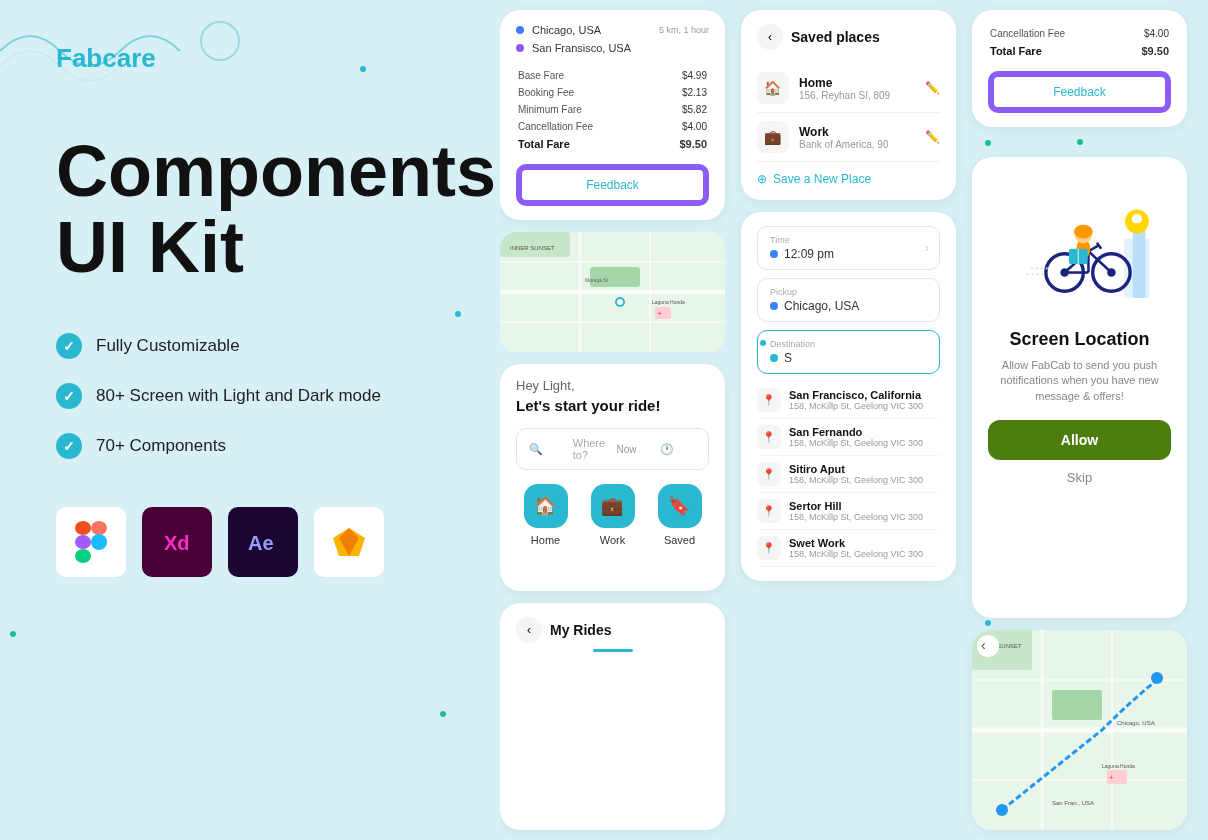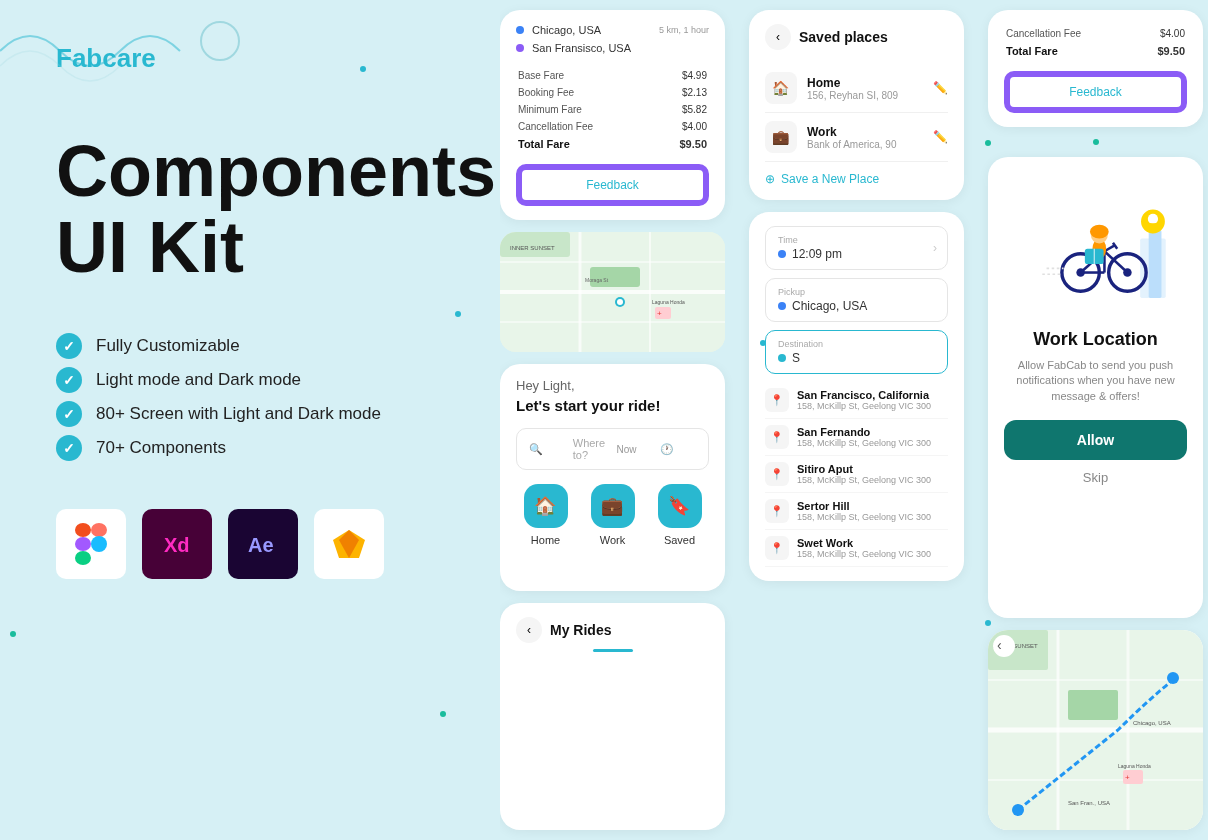--- a/index.html
+++ b/index.html
@@ -32,21 +32,21 @@
       font-size: 72px;
       font-weight: 800;
       color: #111;
       line-height: 1.05;
       margin-bottom: 48px;
     }
 
     .features {
       display: flex;
       flex-direction: column;
-      gap: 8px;
+      gap: 24px;
       margin-bottom: 48px;
     }
 
     .feature-item {
       display: flex;
       align-items: center;
       gap: 14px;
       font-size: 17px;
       color: #222;
     }
@@ -91,21 +91,21 @@
     .tool-sketch { background: white; }
 
     
     .panels-area {
       position: absolute;
       left: 500px;
       top: 0;
       right: 0;
       height: 840px;
       display: flex;
-      gap: 24px;
+      gap: 16px;
       padding: 10px 10px 10px 0;
       overflow: hidden;
     }
 
     
     .mobile-card {
       background: white;
       border-radius: 24px;
       overflow: hidden;
       box-shadow: 0 4px 20px rgba(0,0,0,0.08);
@@ -390,21 +390,21 @@
       position: relative;
       margin-bottom: 12px;
     }
 
     .allow-title { font-size: 18px; font-weight: 700; color: #111; margin-bottom: 8px; }
     .allow-desc { font-size: 11px; color: #888; margin-bottom: 16px; line-height: 1.4; }
 
     .allow-btn {
       width: 100%;
       padding: 12px;
-      background: #0f766e;
+      background: #4d7c0f;
       border-radius: 12px;
       color: white;
       font-size: 14px;
       font-weight: 600;
       cursor: pointer;
       border: none;
       margin-bottom: 10px;
     }
 
     .skip-link { font-size: 13px; color: #888; cursor: pointer; }
@@ -459,24 +459,20 @@
 
   <div class="hero-title">
     <span>Components</span><br>
     <span>UI Kit</span>
   </div>
 
   <div class="features">
     <div class="feature-item">
       <div class="check-icon"></div>
       <span>Fully Customizable</span>
-    </div>
-    <div class="feature-item">
-      <div class="check-icon"></div>
-      <span>Light mode and Dark mode</span>
     </div>
     <div class="feature-item">
       <div class="check-icon"></div>
       <span>80+ Screen with Light and Dark mode</span>
     </div>
     <div class="feature-item">
       <div class="check-icon"></div>
       <span>70+ Components</span>
     </div>
   </div>
@@ -770,21 +766,21 @@
 
           <circle cx="175" cy="40" r="14" fill="#ffd600"></circle>
           <circle cx="175" cy="37" r="6" fill="white"></circle>
           <polygon points="175,54 169,42 181,42" fill="#ffd600"></polygon>
 
           <line x1="50" y1="95" x2="70" y2="95" stroke="#e0e0e0" stroke-width="2" stroke-dasharray="3"></line>
           <line x1="45" y1="102" x2="68" y2="102" stroke="#e0e0e0" stroke-width="2" stroke-dasharray="3"></line>
         </svg>
       </div>
 
-      <div class="allow-title">Work Location</div>
+      <div class="allow-title">Screen Location</div>
       <div class="allow-desc">Allow FabCab to send you push notifications when you have new message &amp; offers!</div>
 
       <button class="allow-btn">Allow</button>
       <div class="skip-link">Skip</div>
     </div>
 
     <div class="map-card-bottom mobile-card">
       <svg width="100%" height="100%" viewBox="0 0 215 200">
         <rect width="215" height="200" fill="#e8f5e9"></rect>
 

